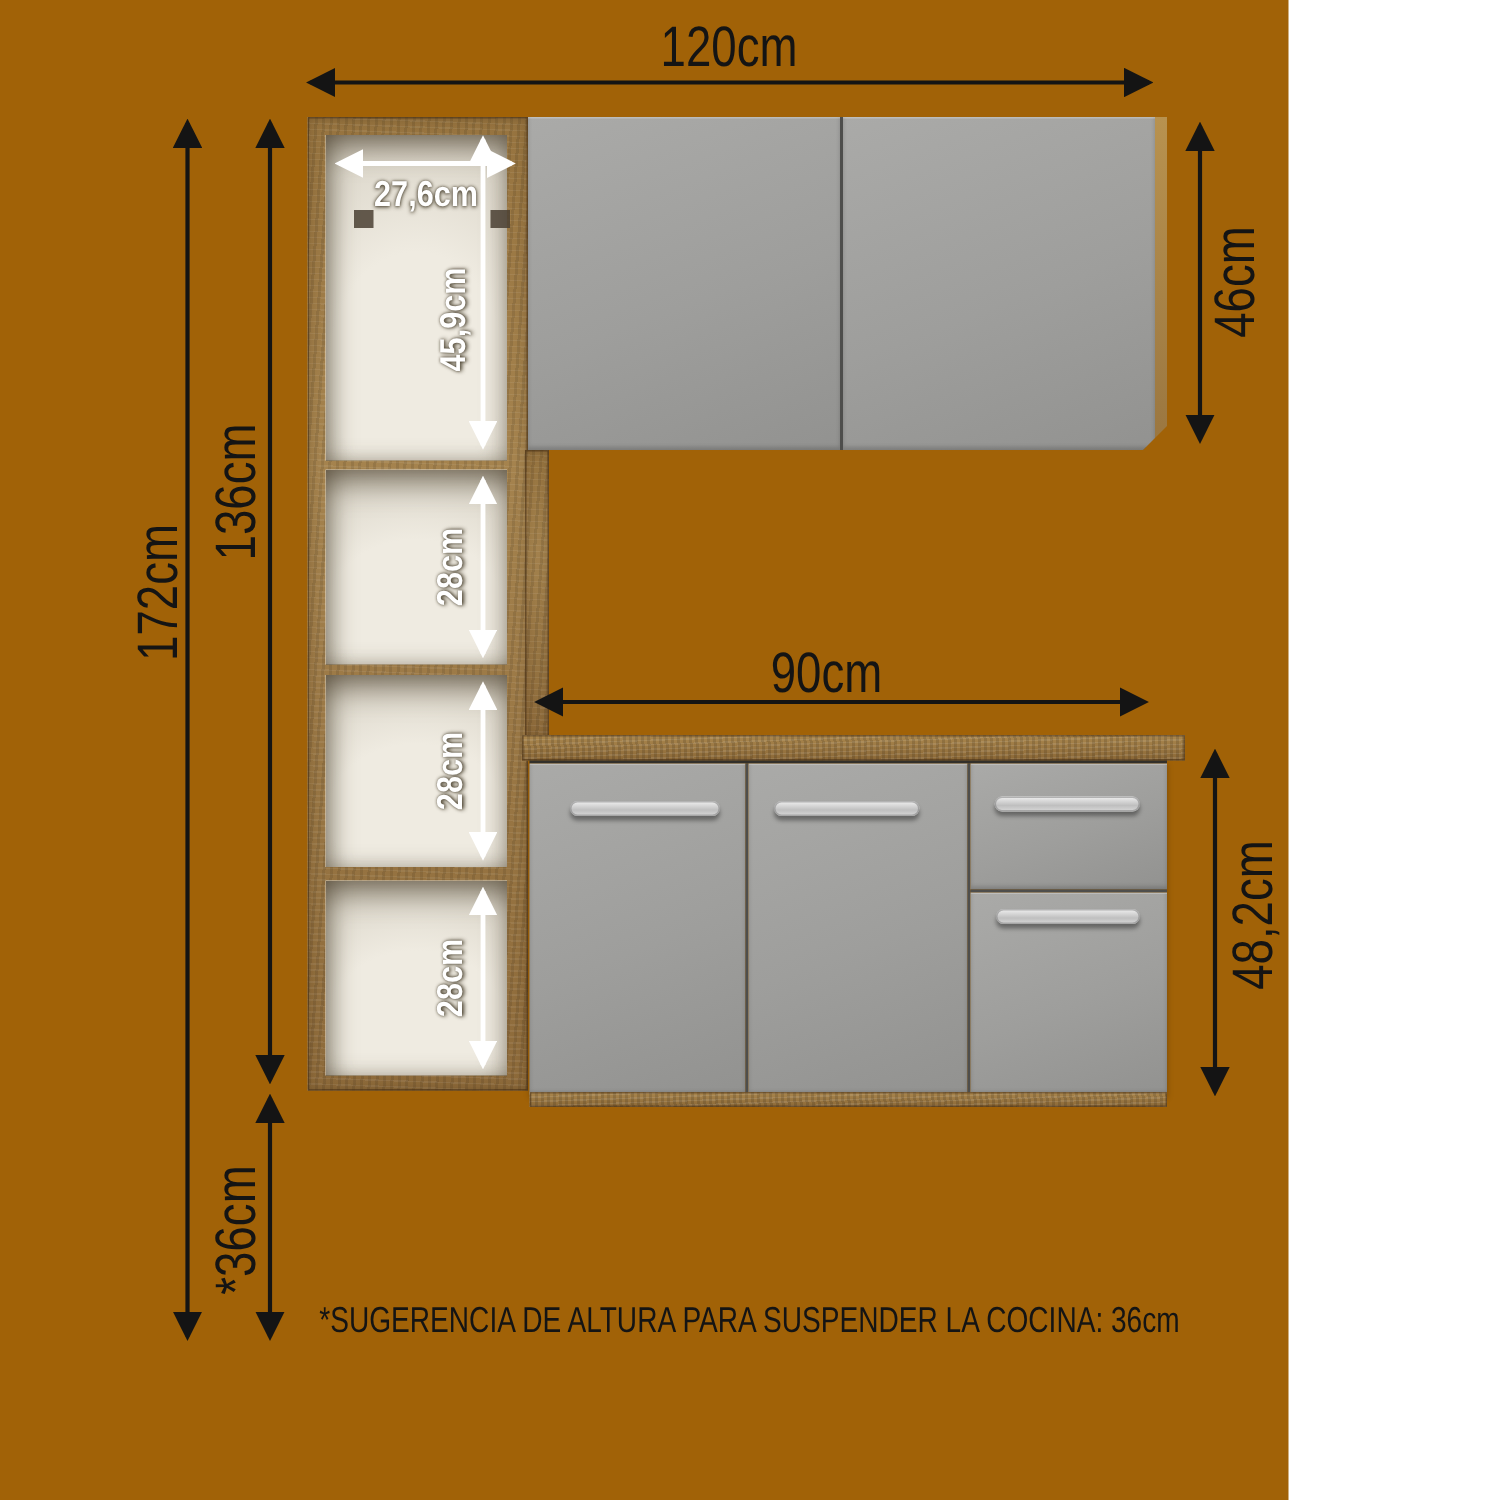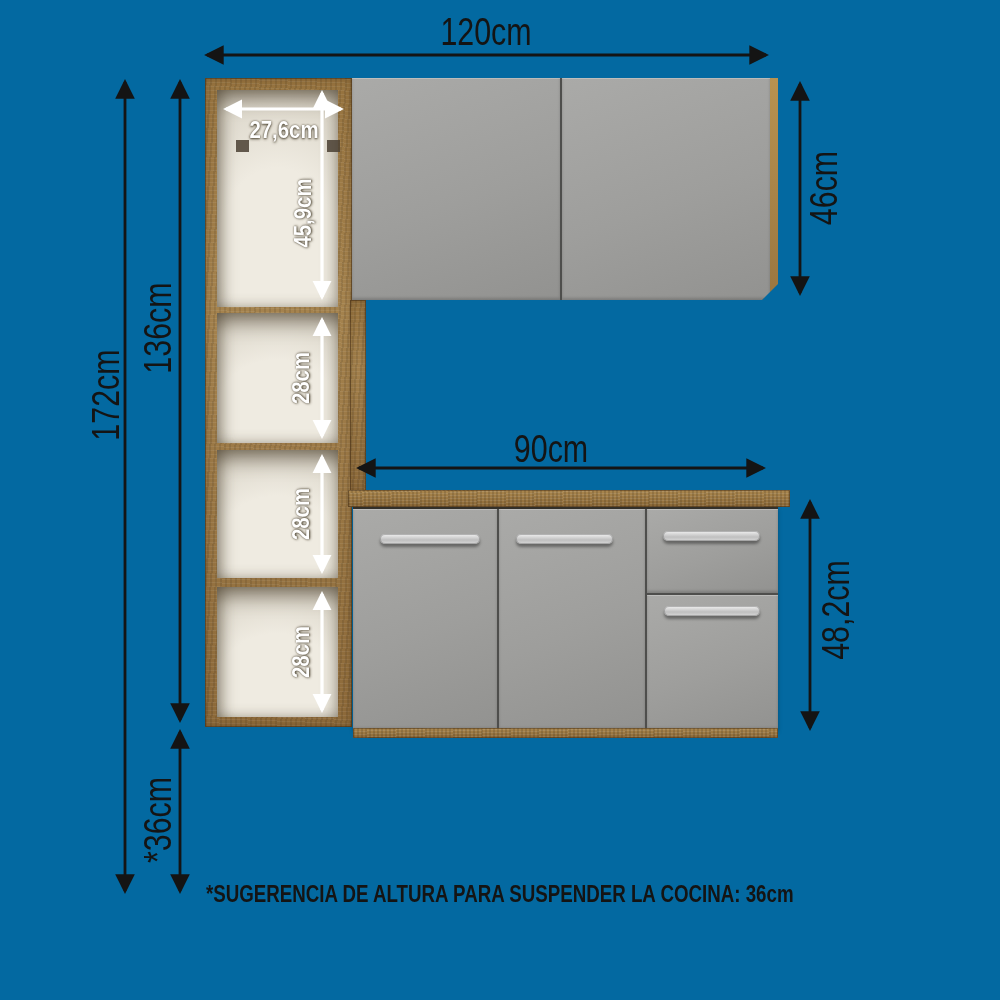--- a/index.html
+++ b/index.html
@@ -1,17 +1,17 @@
 <!DOCTYPE html>
 <html><head>
 <meta charset="utf-8">
 <style>
   html,body{margin:0;padding:0;background:#fff;}
   #stage{
-    position:relative;width:1000px;height:1000px;background:#0369a1;overflow:hidden;
+    position:relative;width:859px;height:1000px;background:#a16207;overflow:hidden;
     font-family:"Liberation Sans","DejaVu Sans",sans-serif;color:#141414;
   }
   .abs{position:absolute;}
   
   .wood{
     background-color:#9b7847;
     background-image:
       repeating-linear-gradient(94deg, rgba(0,0,0,.09) 0 2px, rgba(0,0,0,0) 2px 5px),
       repeating-linear-gradient(2deg, rgba(255,255,255,.07) 0 1px, rgba(255,255,255,0) 1px 4px),
       linear-gradient(180deg,#96733f,#a5834e 35%,#8d6a3a);
@@ -157,16 +157,16 @@
   <div class="dim-rot" style="left:836px;top:610px;">48,2cm</div>
   <div class="abs dim" style="left:551px;top:430px;">90cm</div>
 
   <div class="wdim" style="left:284px;top:130px;">27,6cm</div>
   <div class="wdim rot" style="left:303px;top:213px;">45,9cm</div>
   <div class="wdim rot" style="left:301px;top:378px;">28cm</div>
   <div class="wdim rot" style="left:301px;top:514px;">28cm</div>
   <div class="wdim rot" style="left:301px;top:652px;">28cm</div>
 
   <div class="abs footnotes">
-    <div class="fn small" style="margin-top:17px;font-weight:bold;"><span>*SUGERENCIA DE ALTURA PARA SUSPENDER LA COCINA: 36cm</span></div>
+    <div class="fn small" style="margin-top:4px;"><span>*SUGERENCIA DE ALTURA PARA SUSPENDER LA COCINA: 36cm</span></div>
   </div>
 
 </div>
 
 </body></html>

